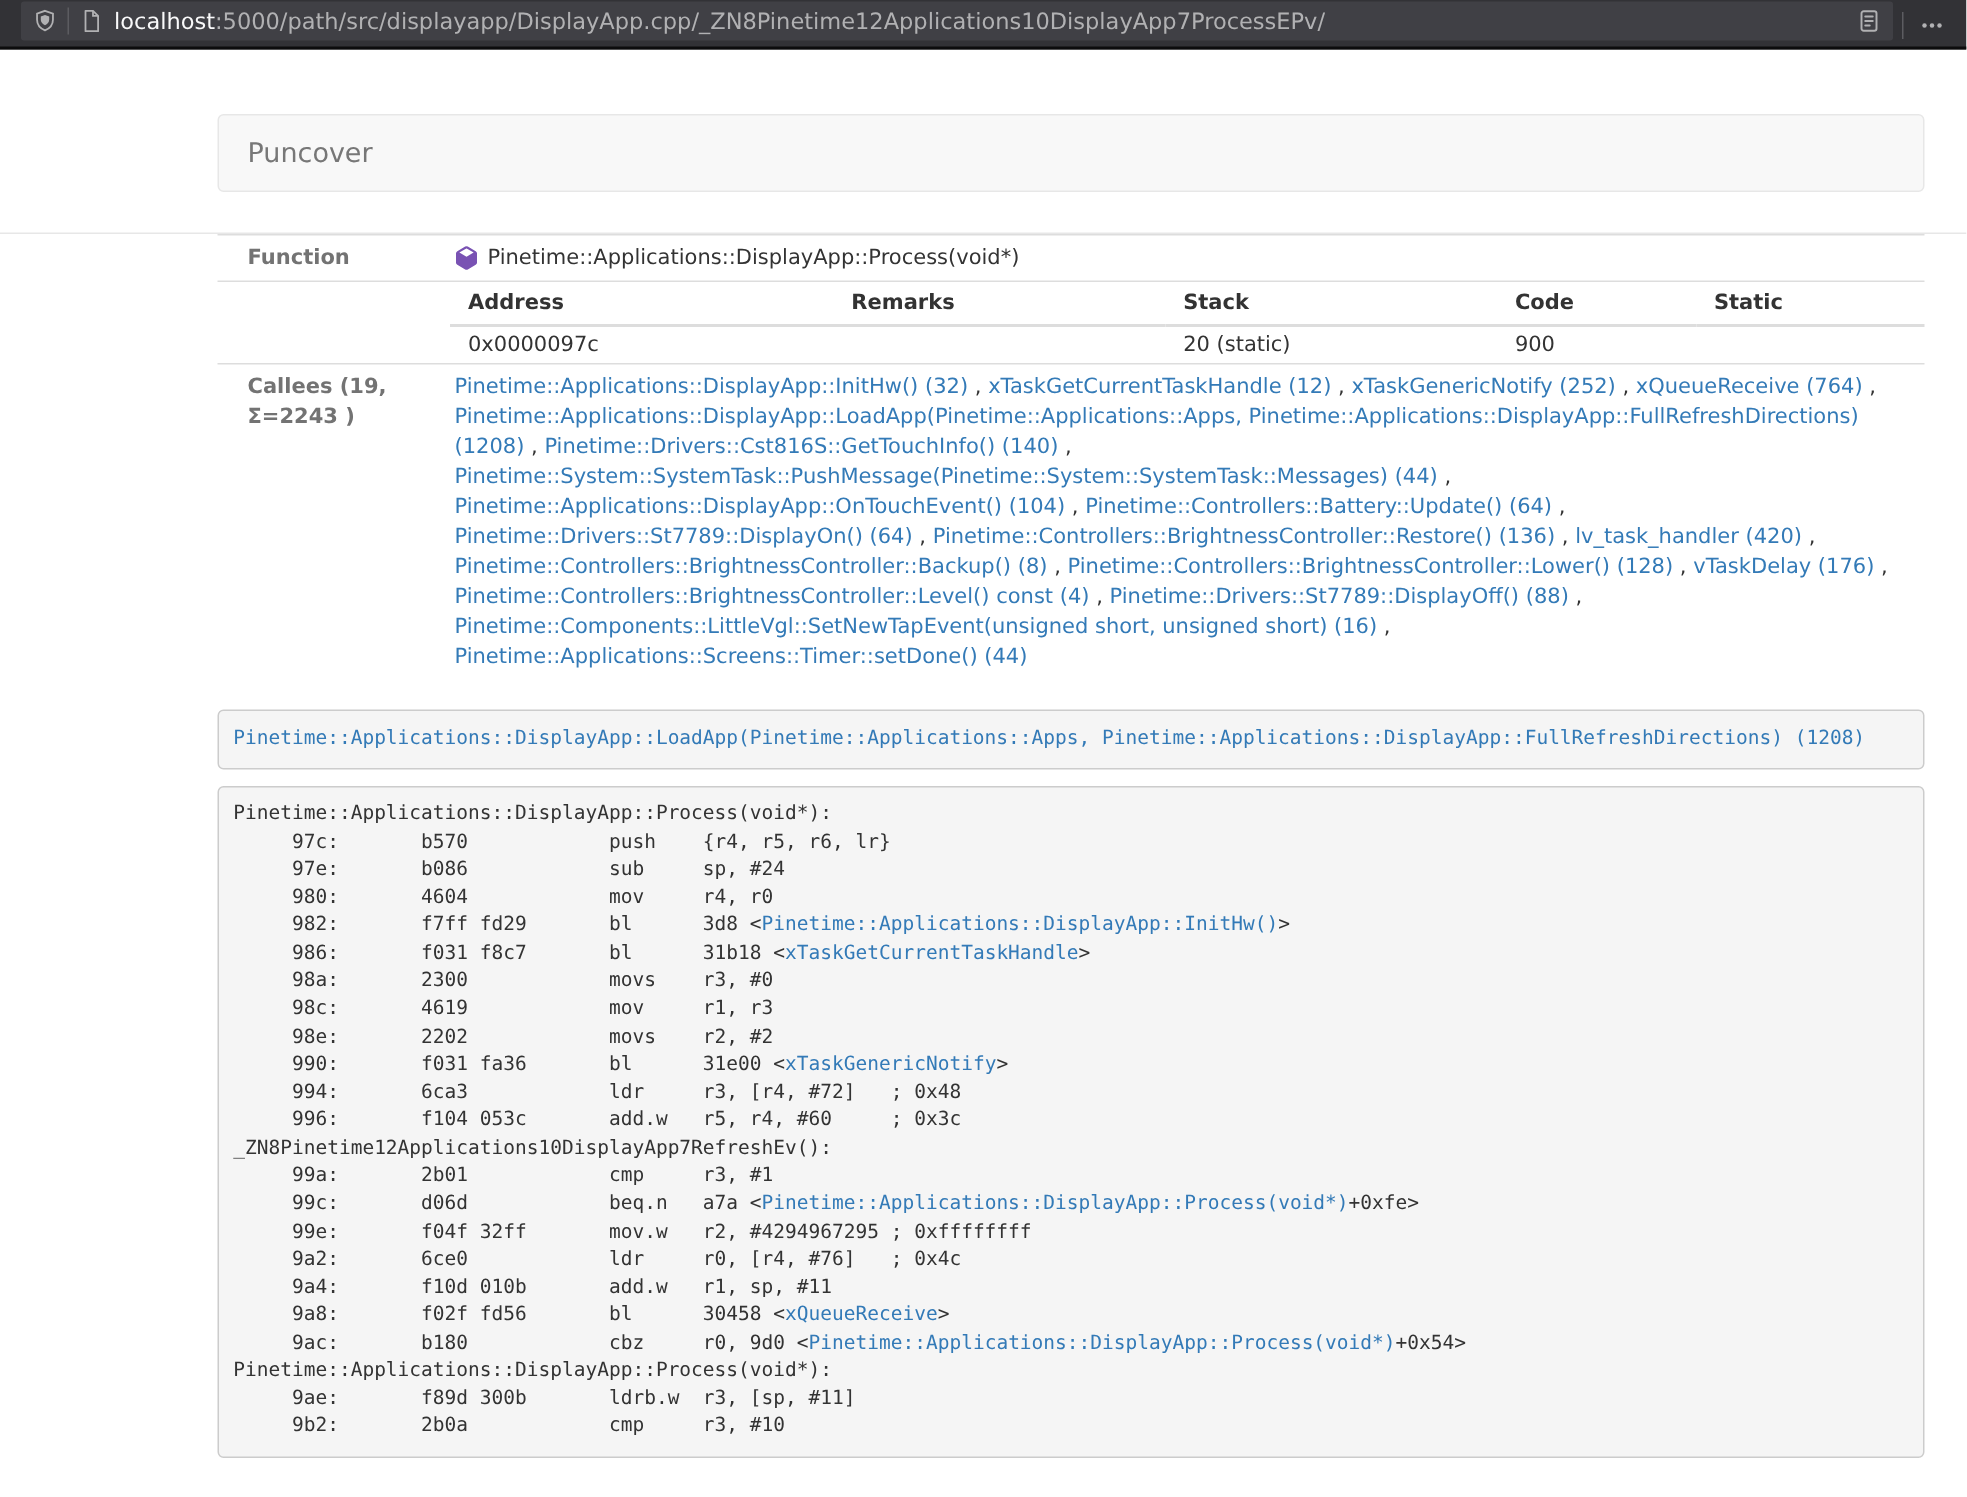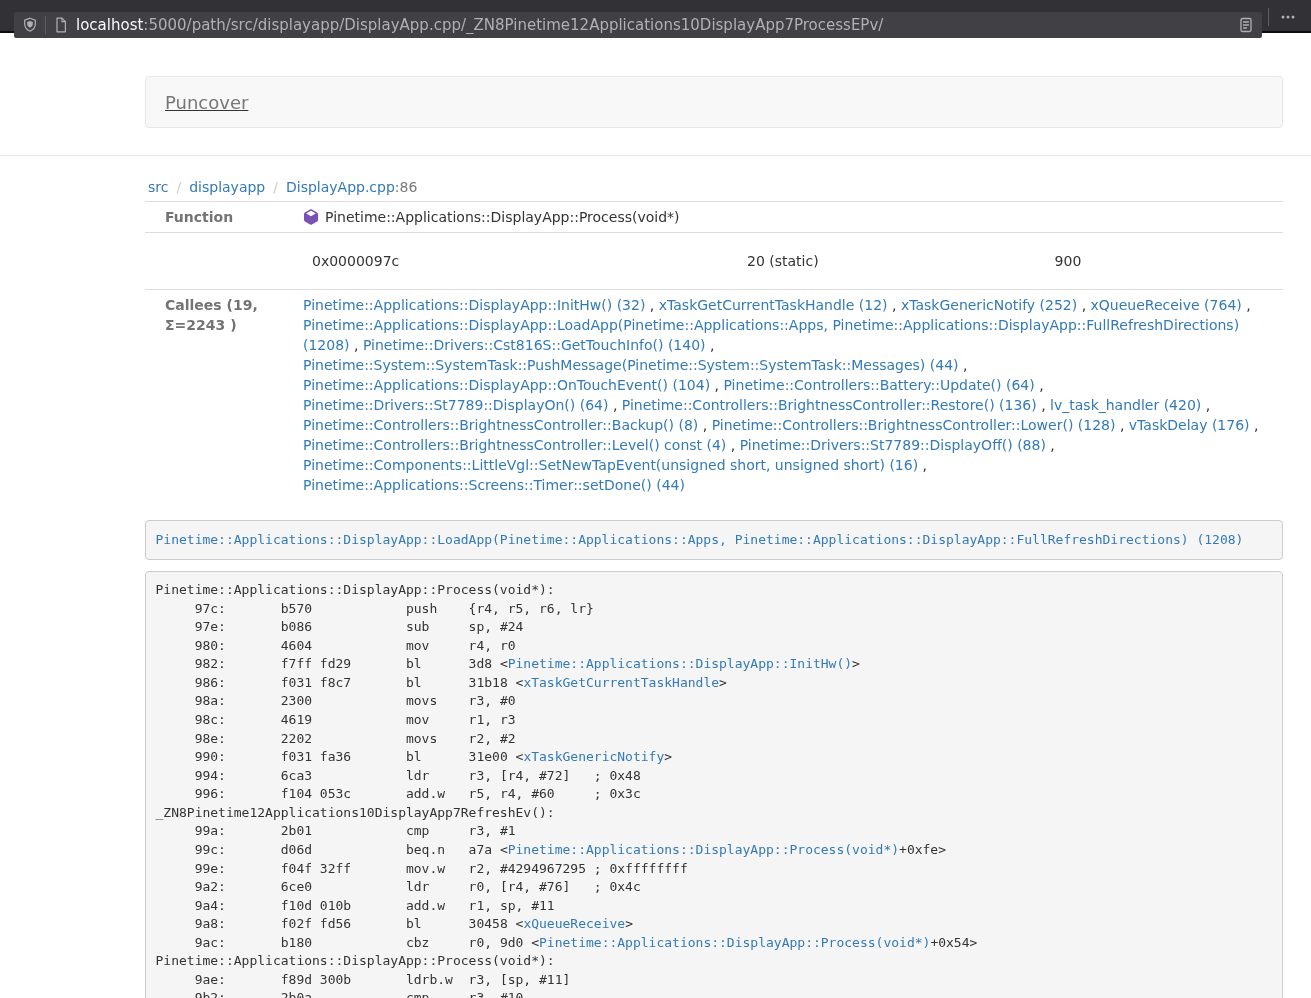--- a/index.html
+++ b/index.html
@@ -8,55 +8,55 @@
     --field-bg:#404045;
     --icon-purple:#7952b3;
     --toolbar-icon:#b1b1b3;
   }
   *{box-sizing:border-box;margin:0;padding:0;}
   html,body{width:1311px;height:998px;overflow:hidden;background:#fff;
     font-family:"DejaVu Sans","Liberation Sans",sans-serif;font-size:14px;color:#333;}
   
   .topbar{position:relative;width:100%;height:33px;background:var(--bar-bg);
     border-bottom:2px solid #0c0c0d;}
-  .urlfield{position:absolute;left:14px;top:12px;height:26px;width:1248px;
+  .urlfield{position:absolute;left:14px;top:1px;height:26px;width:1248px;
     background:var(--field-bg);border-radius:2px;display:flex;align-items:center;}
   .tb-icon{width:16px;height:16px;flex:0 0 auto;display:block;}
   .shield-btn{margin-left:8px;display:flex;align-items:center;cursor:pointer;}
   .v-sep{width:1px;height:18px;background:#5c5c61;margin:0 7px;flex:0 0 auto;}
   .page-ic{margin-right:7px;}
   .urltext{font-size:15px;white-space:nowrap;overflow:hidden;flex:1 1 auto;
     color:#b1b1b3;}
   .urltext .host{color:#f9f9fa;}
   .reader-btn{margin:0 8px 0 6px;cursor:pointer;display:flex;align-items:center;}
   .bar-sep{position:absolute;right:42px;top:8px;width:1px;height:18px;background:#5c5c61;}
   .more-btn{position:absolute;right:10px;top:4px;width:26px;height:26px;display:flex;
     align-items:center;justify-content:center;cursor:pointer;}
   
   .content{margin-left:145px;width:1138px;}
   .navbar-panel{margin-top:43px;height:52px;background:#f8f8f8;border:1px solid #e7e7e7;
-    border-radius:4px;display:flex;align-items:center;padding:0 19px;text-decoration:underline;}
+    border-radius:4px;display:flex;align-items:center;padding:0 19px;}
   .brand{font-size:18px;color:#777;}
   hr.full-hr{border:0;border-top:1px solid #e7e7e7;margin:27px 0 0 0;width:100%;}
   .breadcrumb{margin:23px 0 6px 0;padding-left:3px;list-style:none;}
   .lnk{color:var(--link);text-decoration:none;cursor:pointer;}
   .bc-sep{color:#ccc;margin:0 8px;}
   .muted{color:#777;}
   
   table.fn{width:100%;border-collapse:collapse;border-top:1px solid #ddd;}
   table.fn>tbody>tr>th, table.fn>tbody>tr>td{border-top:1px solid #ddd;
     text-align:left;vertical-align:top;font-size:14px;line-height:20px;}
   table.fn>tbody>tr:first-child>th, table.fn>tbody>tr:first-child>td{border-top:0;}
   table.fn th.rowlabel{width:155px;font-weight:bold;padding:5px 8px 5px 20px;color:#737373;}
   table.fn td.rowval{padding:5px 8px 5px 3px;}
   table.fn td.nested-wrap{padding:0;}
   table.stats{width:100%;border-collapse:collapse;}
   table.stats th{font-weight:bold;text-align:left;padding:4px 12px;
     border-bottom:2px solid #ddd;font-size:14px;line-height:20px;}
-  table.stats td{padding:18px 12px;font-size:14px;line-height:20px;}
+  table.stats td{padding:2px 12px;font-size:14px;line-height:20px;}
   .fn-name-cell{display:flex;align-items:center;gap:6px;}
   .pkg-icon{width:16px;height:16px;flex:0 0 auto;}
   
   .pre{background:#f5f5f5;border:1px solid #ccc;border-radius:4px;padding:9.5px;
     font-family:"DejaVu Sans Mono","Liberation Mono",monospace;font-size:13px;
     line-height:1.42857;color:#333;white-space:pre;tab-size:8;-moz-tab-size:8;
     overflow:hidden;}
   .snippet-pre{margin-top:20px;margin-bottom:11px;}
   .code-pre{margin-bottom:0;}
   .pre a{color:var(--link);text-decoration:none;cursor:pointer;}
@@ -97,42 +97,46 @@
 
 <div class="content">
   <div class="navbar-panel">
     <span class="brand">Puncover</span>
   </div>
 </div>
 
 <hr class="full-hr">
 
 <div class="content">
-  <div class="breadcrumb">
-    <a class="lnk">src</a><span class="bc-sep">/</span><a class="lnk">displayapp</a><span class="bc-sep">/</span><a class="lnk">DisplayApp.cpp</a><span class="muted">:86</span>
-  </div>
 
   <table class="fn">
     <tbody>
       <tr>
         <th class="rowlabel">Function</th>
         <td class="rowval">
           <span class="fn-name-cell">
             <svg class="pkg-icon" viewBox="0 0 16 16">
               <path fill="#7952b3" d="M8.878.392a1.75 1.75 0 0 0-1.756 0l-5.25 3.045A1.75 1.75 0 0 0 1 4.951v6.098c0 .624.332 1.2.872 1.514l5.25 3.045a1.75 1.75 0 0 0 1.756 0l5.25-3.045c.54-.313.872-.89.872-1.514V4.951c0-.624-.332-1.2-.872-1.514L8.878.392ZM7.875 1.69a.25.25 0 0 1 .25 0l4.63 2.685L8 7.133 3.245 4.375l4.63-2.685ZM2.5 5.677v5.372c0 .09.047.171.125.216l4.625 2.683V8.432L2.5 5.677Zm6.25 8.271 4.625-2.683a.25.25 0 0 0 .125-.216V5.677L8.75 8.432v5.516Z"></path>
             </svg>
             <span>Pinetime::Applications::DisplayApp::Process(void*)</span>
           </span>
         </td>
       </tr>
       <tr>
         <th class="rowlabel"></th>
         <td class="nested-wrap">
           <table class="stats">
             <tbody>
+              <tr>
+                <th style="width:26%">Address</th>
+                <th style="width:22.5%">Remarks</th>
+                <th style="width:22.5%">Stack</th>
+                <th style="width:13.5%">Code</th>
+                <th>Static</th>
+              </tr>
               <tr>
                 <td>0x0000097c</td>
                 <td></td>
                 <td>20 (static)</td>
                 <td>900</td>
                 <td></td>
               </tr>
             </tbody>
           </table>
         </td>

